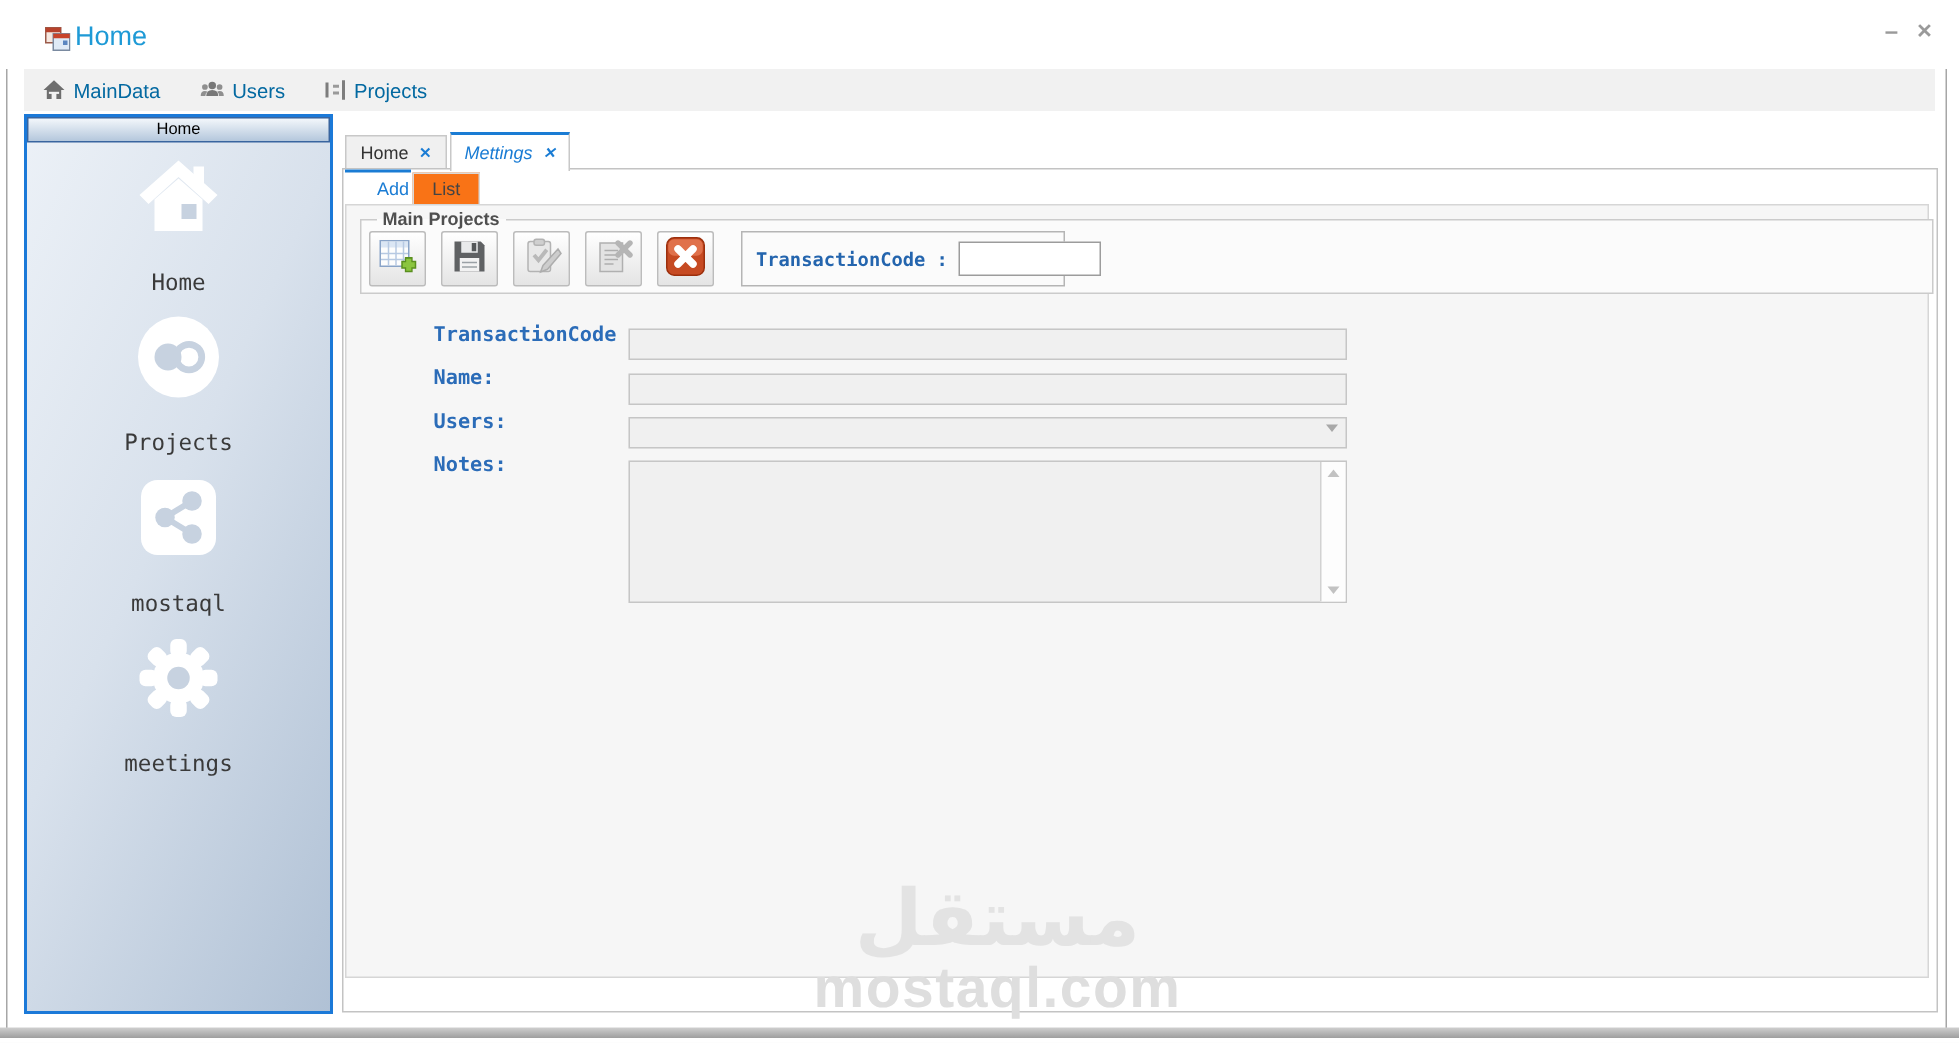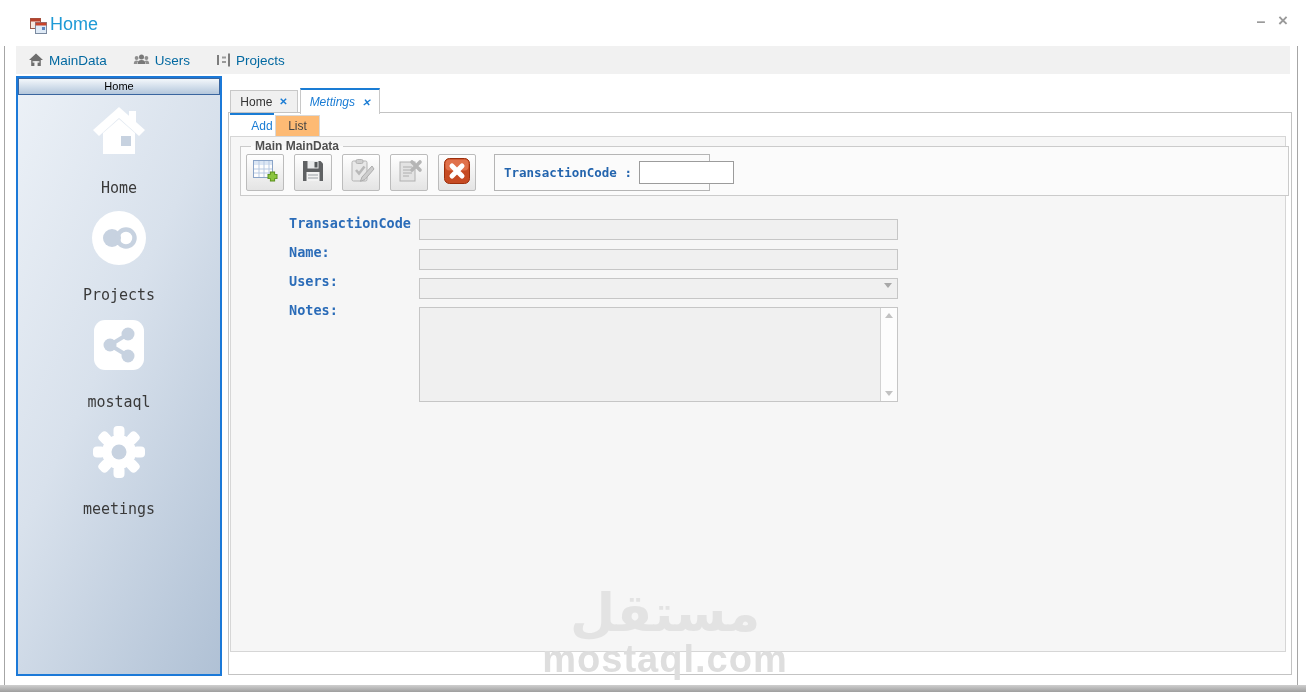--- a/index.html
+++ b/index.html
@@ -44,21 +44,21 @@
             border:1px solid #c8c8c8;border-top:2px solid #1a7cd4;border-bottom:none;
             color:#1a7cd4;z-index:3;font-style:italic;}
   .tab-x{color:#1a7cd4;font-size:10px;font-weight:bold;cursor:pointer;}
   
   .tabpage{position:absolute;left:228px;top:112px;width:1064px;height:563px;background:#fff;
            border:1px solid #c3c3c3;box-sizing:border-box;z-index:1;}
   .subtab{position:absolute;display:flex;align-items:center;justify-content:center;
           font-size:12px;box-sizing:border-box;cursor:pointer;}
   .subtab-add{left:1px;top:0px;width:44px;height:23px;background:#fff;
               border-top:2px solid #1a7cd4;color:#1a7cd4;z-index:2;padding-left:20px;}
-  .subtab-list{left:46px;top:2px;width:45px;height:22px;background:#fdba74;
+  .subtab-list{left:46px;top:2px;width:45px;height:22px;background:#f97316;
                border:1px solid #d9d9d9;color:#444;}
   .addpanel{position:absolute;left:1px;top:23px;width:1056px;height:516px;background:#f6f6f6;
             border:1px solid #d6d6d6;box-sizing:border-box;}
   
   .group{position:absolute;left:9px;top:2px;width:1042px;height:55px;border:1px solid #cbcbcb;
          background:#fbfbfb;margin:0;padding:0 0 0 5px;}
   .group legend{font-size:12px;font-weight:bold;color:#4f4f4f;padding:0 4px;margin-left:5px;}
   .toolbar{display:flex;align-items:center;gap:10px;margin-top:1px;}
   .tbtn{width:38px;height:37px;background:linear-gradient(#ffffff,#e4e4e4);
         border:1px solid #bcbcbc;border-radius:2px;display:flex;align-items:center;
@@ -230,21 +230,21 @@
     <span class="tab-x">✕</span>
   </div>
 
   <div class="tabpage">
     <div class="subtab subtab-add">Add</div>
     <div class="subtab subtab-list">List</div>
 
     <div class="addpanel">
 
       <fieldset class="group">
-        <legend>Main MainData</legend>
+        <legend>Main Projects</legend>
         <div class="toolbar">
 
           <button class="tbtn">
             <span>
               <svg width="28" height="28" viewBox="0 0 28 28">
                 <rect x="2.5" y="3.5" width="19" height="17" fill="#fdfdfd" stroke="#8aa4c8"></rect>
                 <rect x="3" y="4" width="18" height="4" fill="#dbe6f4"></rect>
                 <line x1="8" y1="4" x2="8" y2="20" stroke="#b7c9e2"></line>
                 <line x1="13" y1="4" x2="13" y2="20" stroke="#b7c9e2"></line>
                 <line x1="18" y1="4" x2="18" y2="20" stroke="#b7c9e2"></line>

